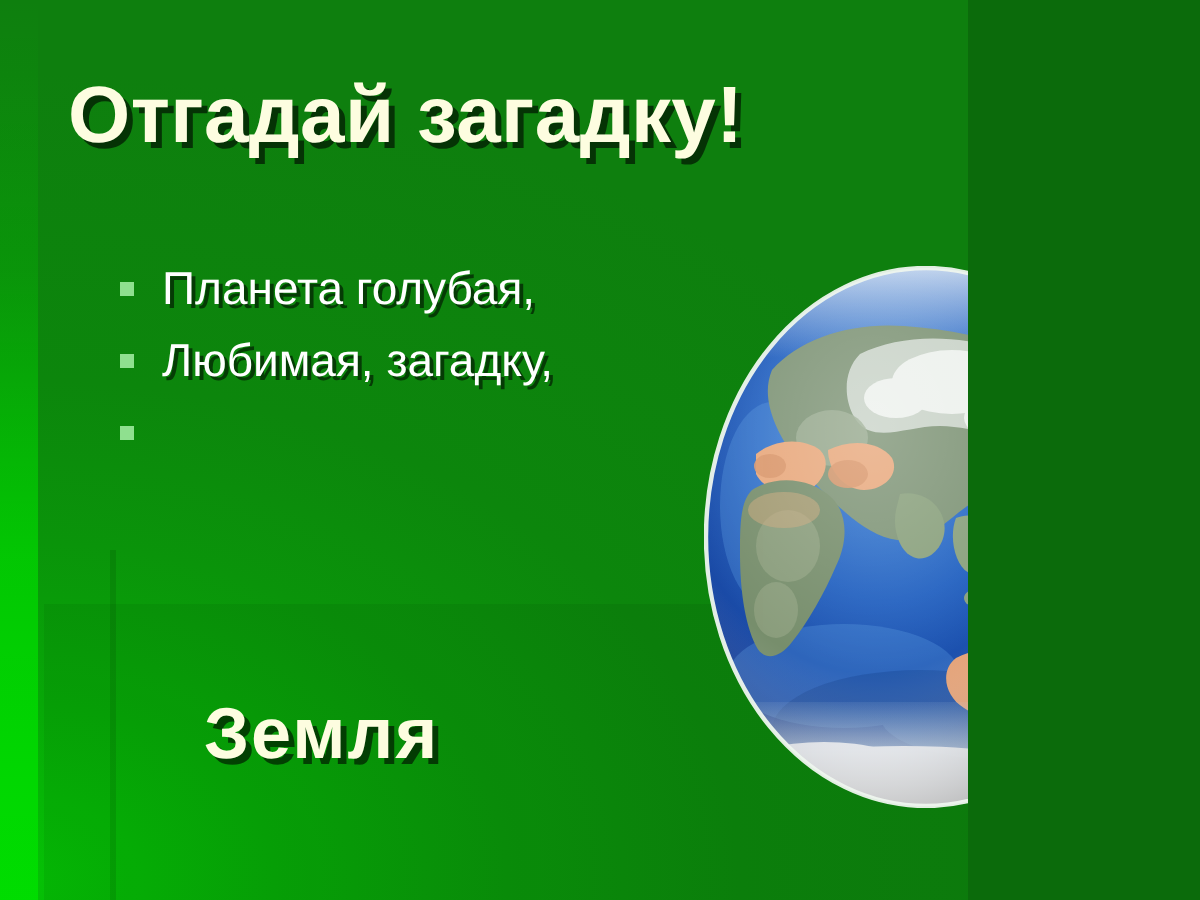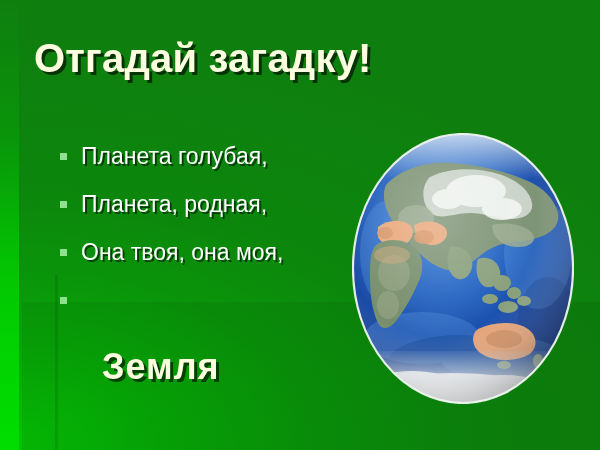--- a/index.html
+++ b/index.html
@@ -4,21 +4,21 @@
 <title>Отгадай загадку!</title>
 <style>
   html, body {
     margin: 0;
     padding: 0;
     background: #0b6b0b;
   }
 
   #slide {
     position: relative;
-    width: 600px;
+    width: 484px;
     height: 450px;
     overflow: hidden;
     font-family: "Liberation Sans", sans-serif;
     
     background:
       radial-gradient(120% 90% at 2% 98%, #05c205 0%, #07a807 22%, #0a940a 42%, #0c860c 62%, #0e7f0e 100%);
   }
 
   
   .left-bright-strip {
@@ -73,21 +73,20 @@
     margin: 0;
     padding: 0;
     list-style: none;
   }
 
   .riddle-list li {
     display: flex;
     align-items: center;
     height: 36px;
     white-space: nowrap;
-    margin-top: 12px;
   }
 
   .bullet-square {
     width: 7px;
     height: 7px;
     background: #8fe08f;
     margin-right: 14px;
     flex: 0 0 auto;
   }
 
@@ -138,25 +137,21 @@
 
   <div class="title">Отгадай загадку!</div>
 
   <ul class="riddle-list">
     <li>
       <span class="bullet-square"></span>
       <span class="riddle-line">Планета голубая,</span>
     </li>
     <li>
       <span class="bullet-square"></span>
-      <span class="riddle-line">Планета, родная,</span>
-    </li>
-    <li>
-      <span class="bullet-square"></span>
-      <span class="riddle-line">Она твоя, она моя,</span>
+      <span class="riddle-line">Любимая, загадку,</span>
     </li>
     <li>
       <span class="bullet-square"></span>
     </li>
   </ul>
 
   <div class="answer">Земля</div>
 
   <div class="globe-wrap">
     <svg class="globe-svg" viewBox="0 0 222 271" xmlns="http://www.w3.org/2000/svg">

